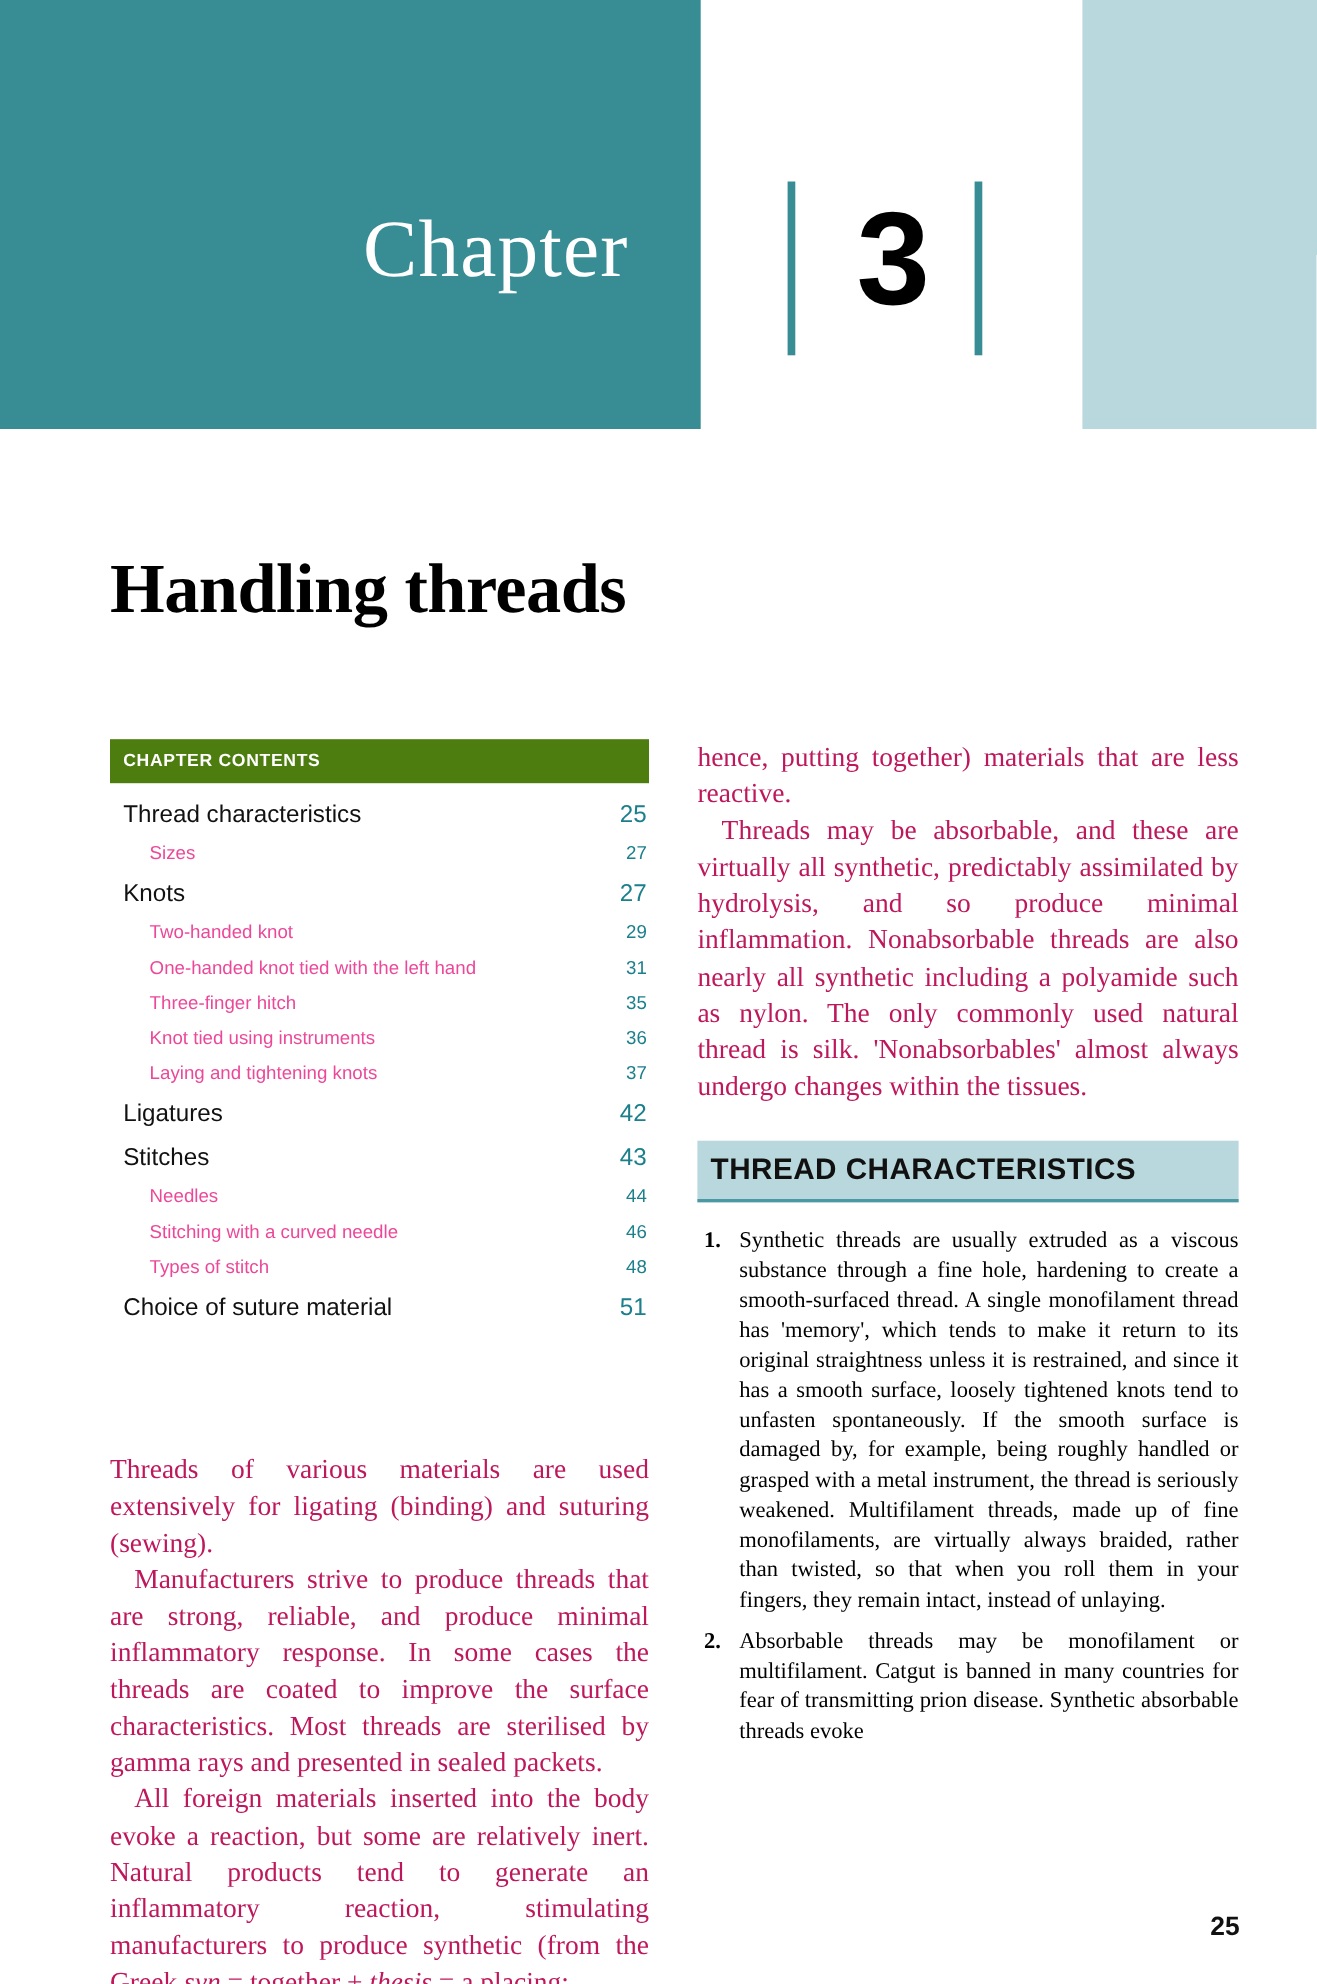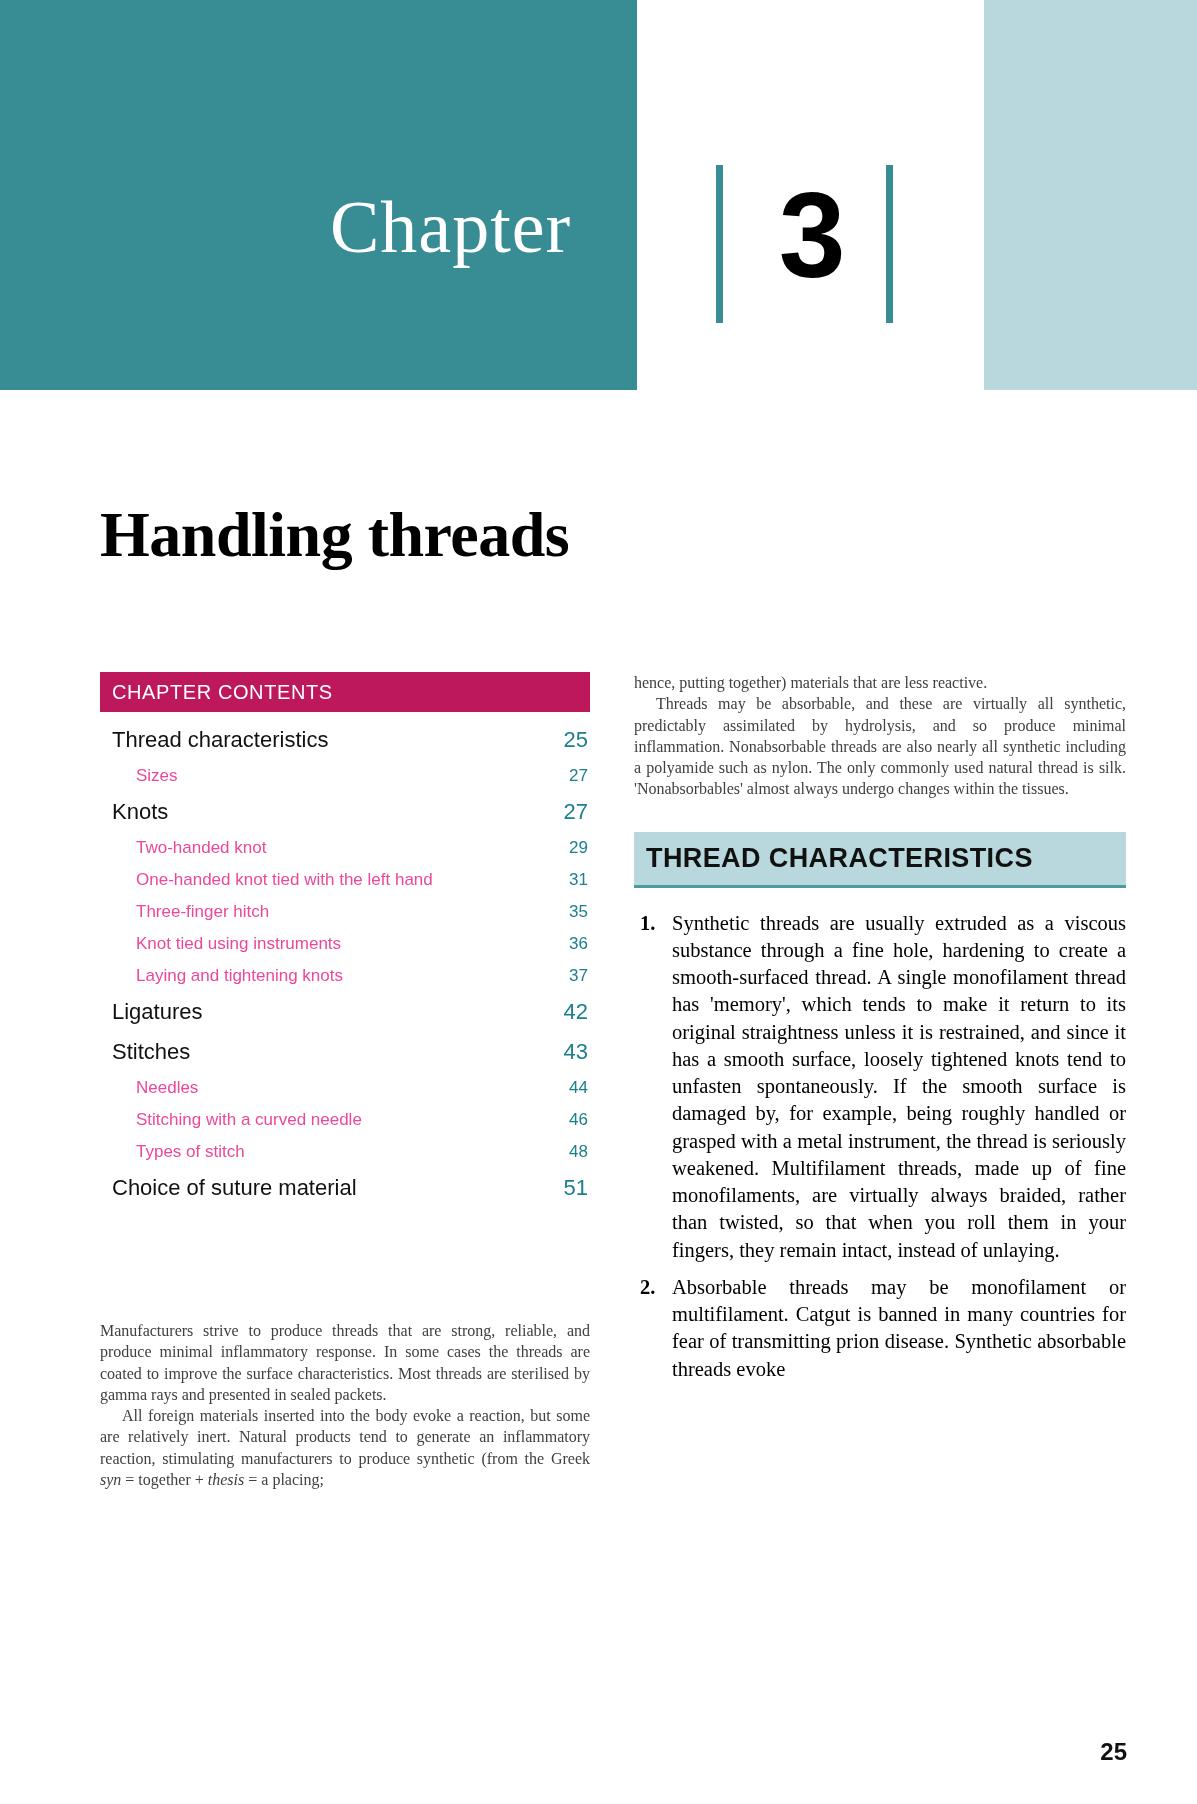--- a/index.html
+++ b/index.html
@@ -100,25 +100,25 @@
   }
   .col-right {
     position: absolute;
     left: 634px;
     top: 672px;
     width: 492px;
   }
 
   
   .contents-head {
-    background: #be185d;
+    background: #4d7c0f;
     color: #ffffff;
     font-family: "Liberation Sans", sans-serif;
-    font-weight: normal;
-    font-size: 20px;
+    font-weight: bold;
+    font-size: 16px;
     letter-spacing: 0.6px;
     padding: 9px 0 9px 12px;
     height: 22px;
     line-height: 22px;
     box-sizing: content-box;
   }
   .toc {
     margin-top: 8px;
   }
   .toc-row {
@@ -141,24 +141,24 @@
   .toc-page {
     color: #1b7f8c;
     padding-right: 2px;
   }
   .toc-row.level1 .toc-page { font-size: 22px; }
   .toc-row.level2 .toc-page { font-size: 17px; }
 
   
   .body-text {
     font-family: "Liberation Serif", serif;
-    font-size: 16px;
+    font-size: 25px;
     line-height: 1.33;
     text-align: justify;
-    color: #404040;
+    color: #be185d;
   }
   .body-text p {
     margin: 0;
   }
   .body-text p + p {
     text-indent: 22px;
   }
   .left-body {
     margin-top: 112px;
   }
@@ -292,20 +292,21 @@
       </div>
       <div class="toc-row level1">
         <span class="toc-label">Choice of suture material</span>
         <span class="toc-page">51</span>
       </div>
 
     </div>
   </div>
 
   <div class="body-text left-body">
+    <p>Threads of various materials are used extensively for ligating (binding) and suturing (sewing).</p>
     <p>Manufacturers strive to produce threads that are strong, reliable, and produce minimal inflammatory response. In some cases the threads are coated to improve the surface characteristics. Most threads are sterilised by gamma rays and presented in sealed packets.</p>
     <p><span>All foreign materials inserted into the body evoke a reaction, but some are relatively inert. Natural products tend to generate an inflammatory reaction, stimulating manufacturers to produce synthetic (from the Greek </span><em>syn</em><span> = together + </span><em>thesis</em><span> = a placing;</span></p>
   </div>
 
 </div>
 
 <div class="col-right">
 
   <div class="body-text right-body-top">
     <p>hence, putting together) materials that are less reactive.</p>

